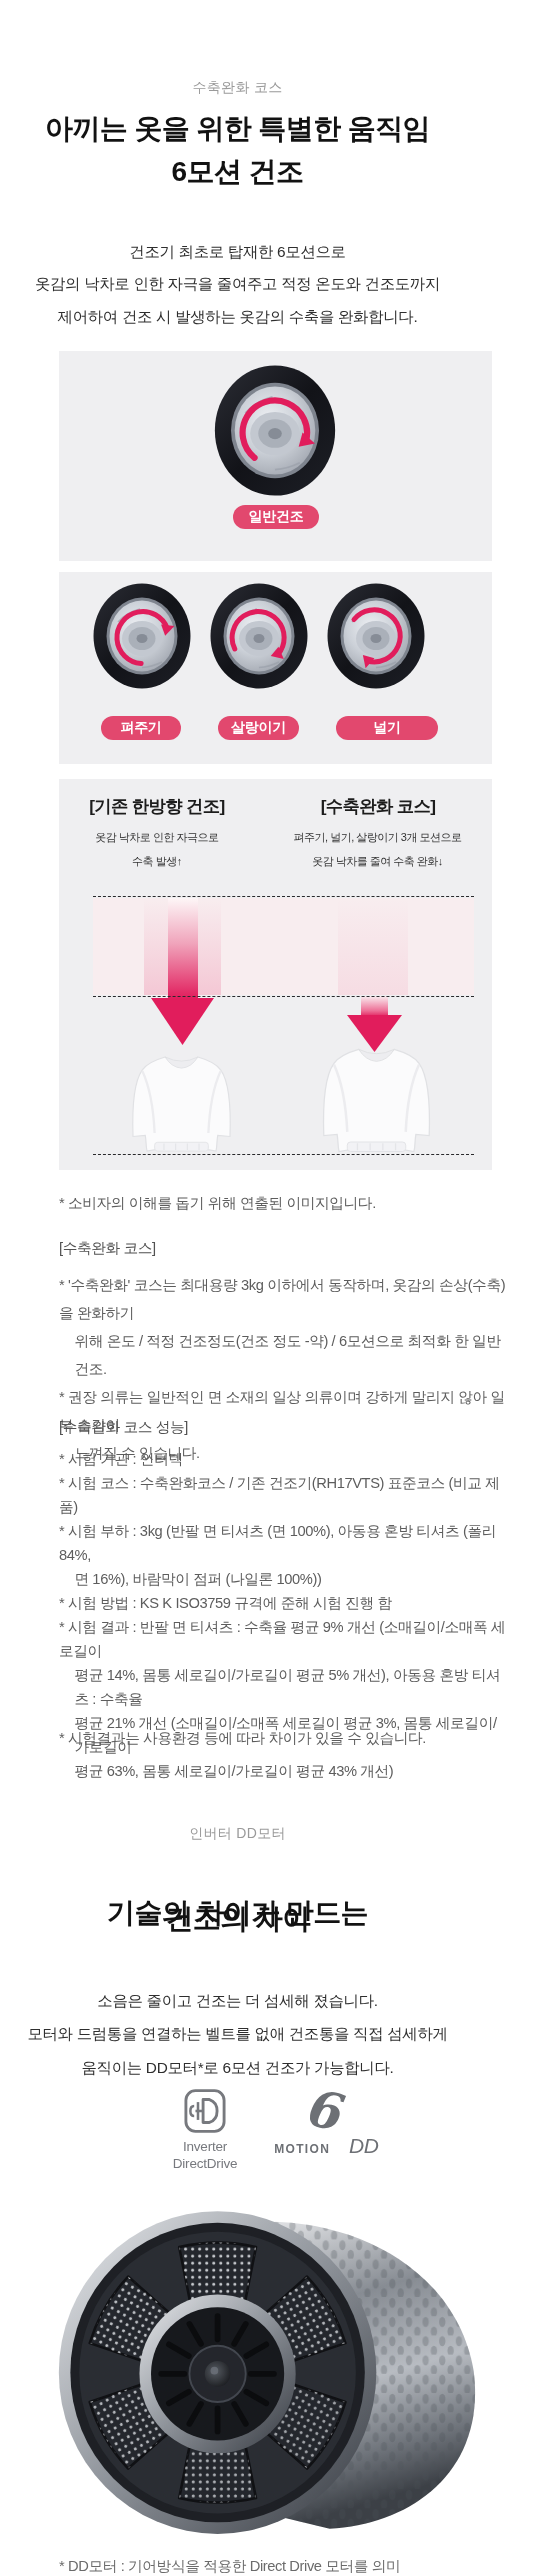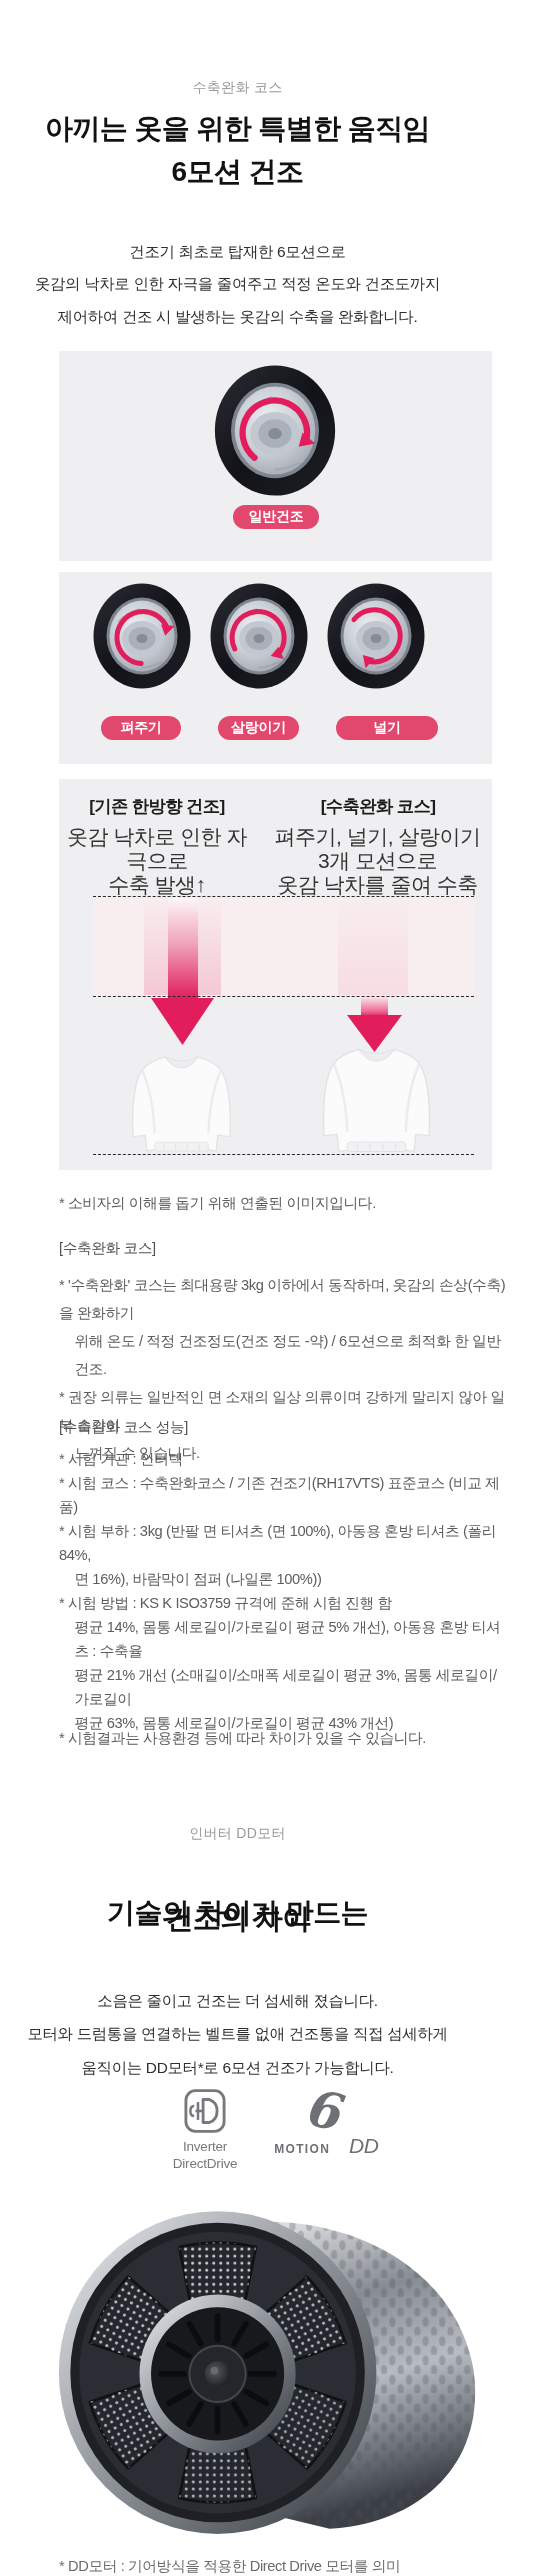--- a/index.html
+++ b/index.html
@@ -7,21 +7,21 @@
        font-family:"Liberation Sans","DejaVu Sans",sans-serif;color:#333;}
   .abs{position:absolute;}
   .ctr{text-align:center;left:0;width:475px;}
   .eyebrow{font-size:14px;color:#9a9a9a;letter-spacing:0.3px;}
   .h1{font-size:28px;line-height:42px;font-weight:700;color:#121212;letter-spacing:-0.6px;}
   .lead{font-size:15.4px;line-height:33px;color:#2e2e2e;letter-spacing:-0.3px;}
   .graybox{position:absolute;left:59px;width:433px;background:#efeff1;}
   .pill{position:absolute;background:#e2486e;color:#fff;font-weight:700;font-size:14px;
         border-radius:12px;display:flex;align-items:center;justify-content:center;letter-spacing:-0.3px;}
   .cmp-title{position:absolute;font-size:17.3px;font-weight:700;color:#1c1c1c;text-align:center;letter-spacing:-0.6px;}
-  .cmp-desc{position:absolute;font-size:21px;color:#333;text-align:center;line-height:24px;letter-spacing:-0.5px;}
+  .cmp-desc{position:absolute;font-size:11px;color:#333;text-align:center;line-height:24px;letter-spacing:-0.5px;}
   .dash{position:absolute;border-top:1.9px dashed #29292c;height:0;}
   .wash{position:absolute;background:#f8edef;}
   .glow{position:absolute;background:linear-gradient(180deg,rgba(225,29,92,0) 0%,rgba(225,29,92,0.18) 100%);}
   .shaft-l{position:absolute;background:linear-gradient(180deg,#fdf6f7 0%,#f0a4bb 45%,#e11d5c 100%);}
   .shaft-r{position:absolute;background:linear-gradient(180deg,#faeef1 0%,#ed6f96 70%,#e11d5c 100%);}
   .head{position:absolute;background:#e11d5c;clip-path:polygon(0% 0%,100% 0%,50% 100%);}
   .note{position:absolute;left:59px;width:449px;font-size:14.7px;color:#5d5d5d;letter-spacing:-0.4px;}
   .note .ln{line-height:28px;}
   .note .ln38{line-height:24px;}
   .note .cont{padding-left:15.4px;}
@@ -174,20 +174,21 @@
   <div class="ln cont">느껴질 수 있습니다.</div>
 </div>
 
 <div class="note" style="top:1413px">
   <div class="ln nb-head">[수축완화 코스 성능]</div>
   <div class="ln38" style="margin-top:6.4px">* 시험 기관 : 인터텍</div>
   <div class="ln38">* 시험 코스 : 수축완화코스 / 기존 건조기(RH17VTS) 표준코스 (비교 제품)</div>
   <div class="ln38">* 시험 부하 : 3kg (반팔 면 티셔츠 (면 100%), 아동용 혼방 티셔츠 (폴리 84%,</div>
   <div class="ln38 cont">면 16%), 바람막이 점퍼 (나일론 100%))</div>
   <div class="ln38">* 시험 방법 : KS K ISO3759 규격에 준해 시험 진행 함</div>
+  <div class="ln38">* 시험 결과 : 반팔 면 티셔츠 : 수축율 평균 9% 개선 (소매길이/소매폭 세로길이</div>
   <div class="ln38 cont">평균 14%, 몸통 세로길이/가로길이 평균 5% 개선), 아동용 혼방 티셔츠 : 수축율</div>
   <div class="ln38 cont">평균 21% 개선 (소매길이/소매폭 세로길이 평균 3%, 몸통 세로길이/가로길이</div>
   <div class="ln38 cont">평균 63%, 몸통 세로길이/가로길이 평균 43% 개선)</div>
 </div>
 
 <div class="note" style="top:1724px">
   <div class="ln">* 시험결과는 사용환경 등에 따라 차이가 있을 수 있습니다.</div>
 </div>
 
 <div class="abs ctr eyebrow" style="top:1825px">인버터 DD모터</div>

